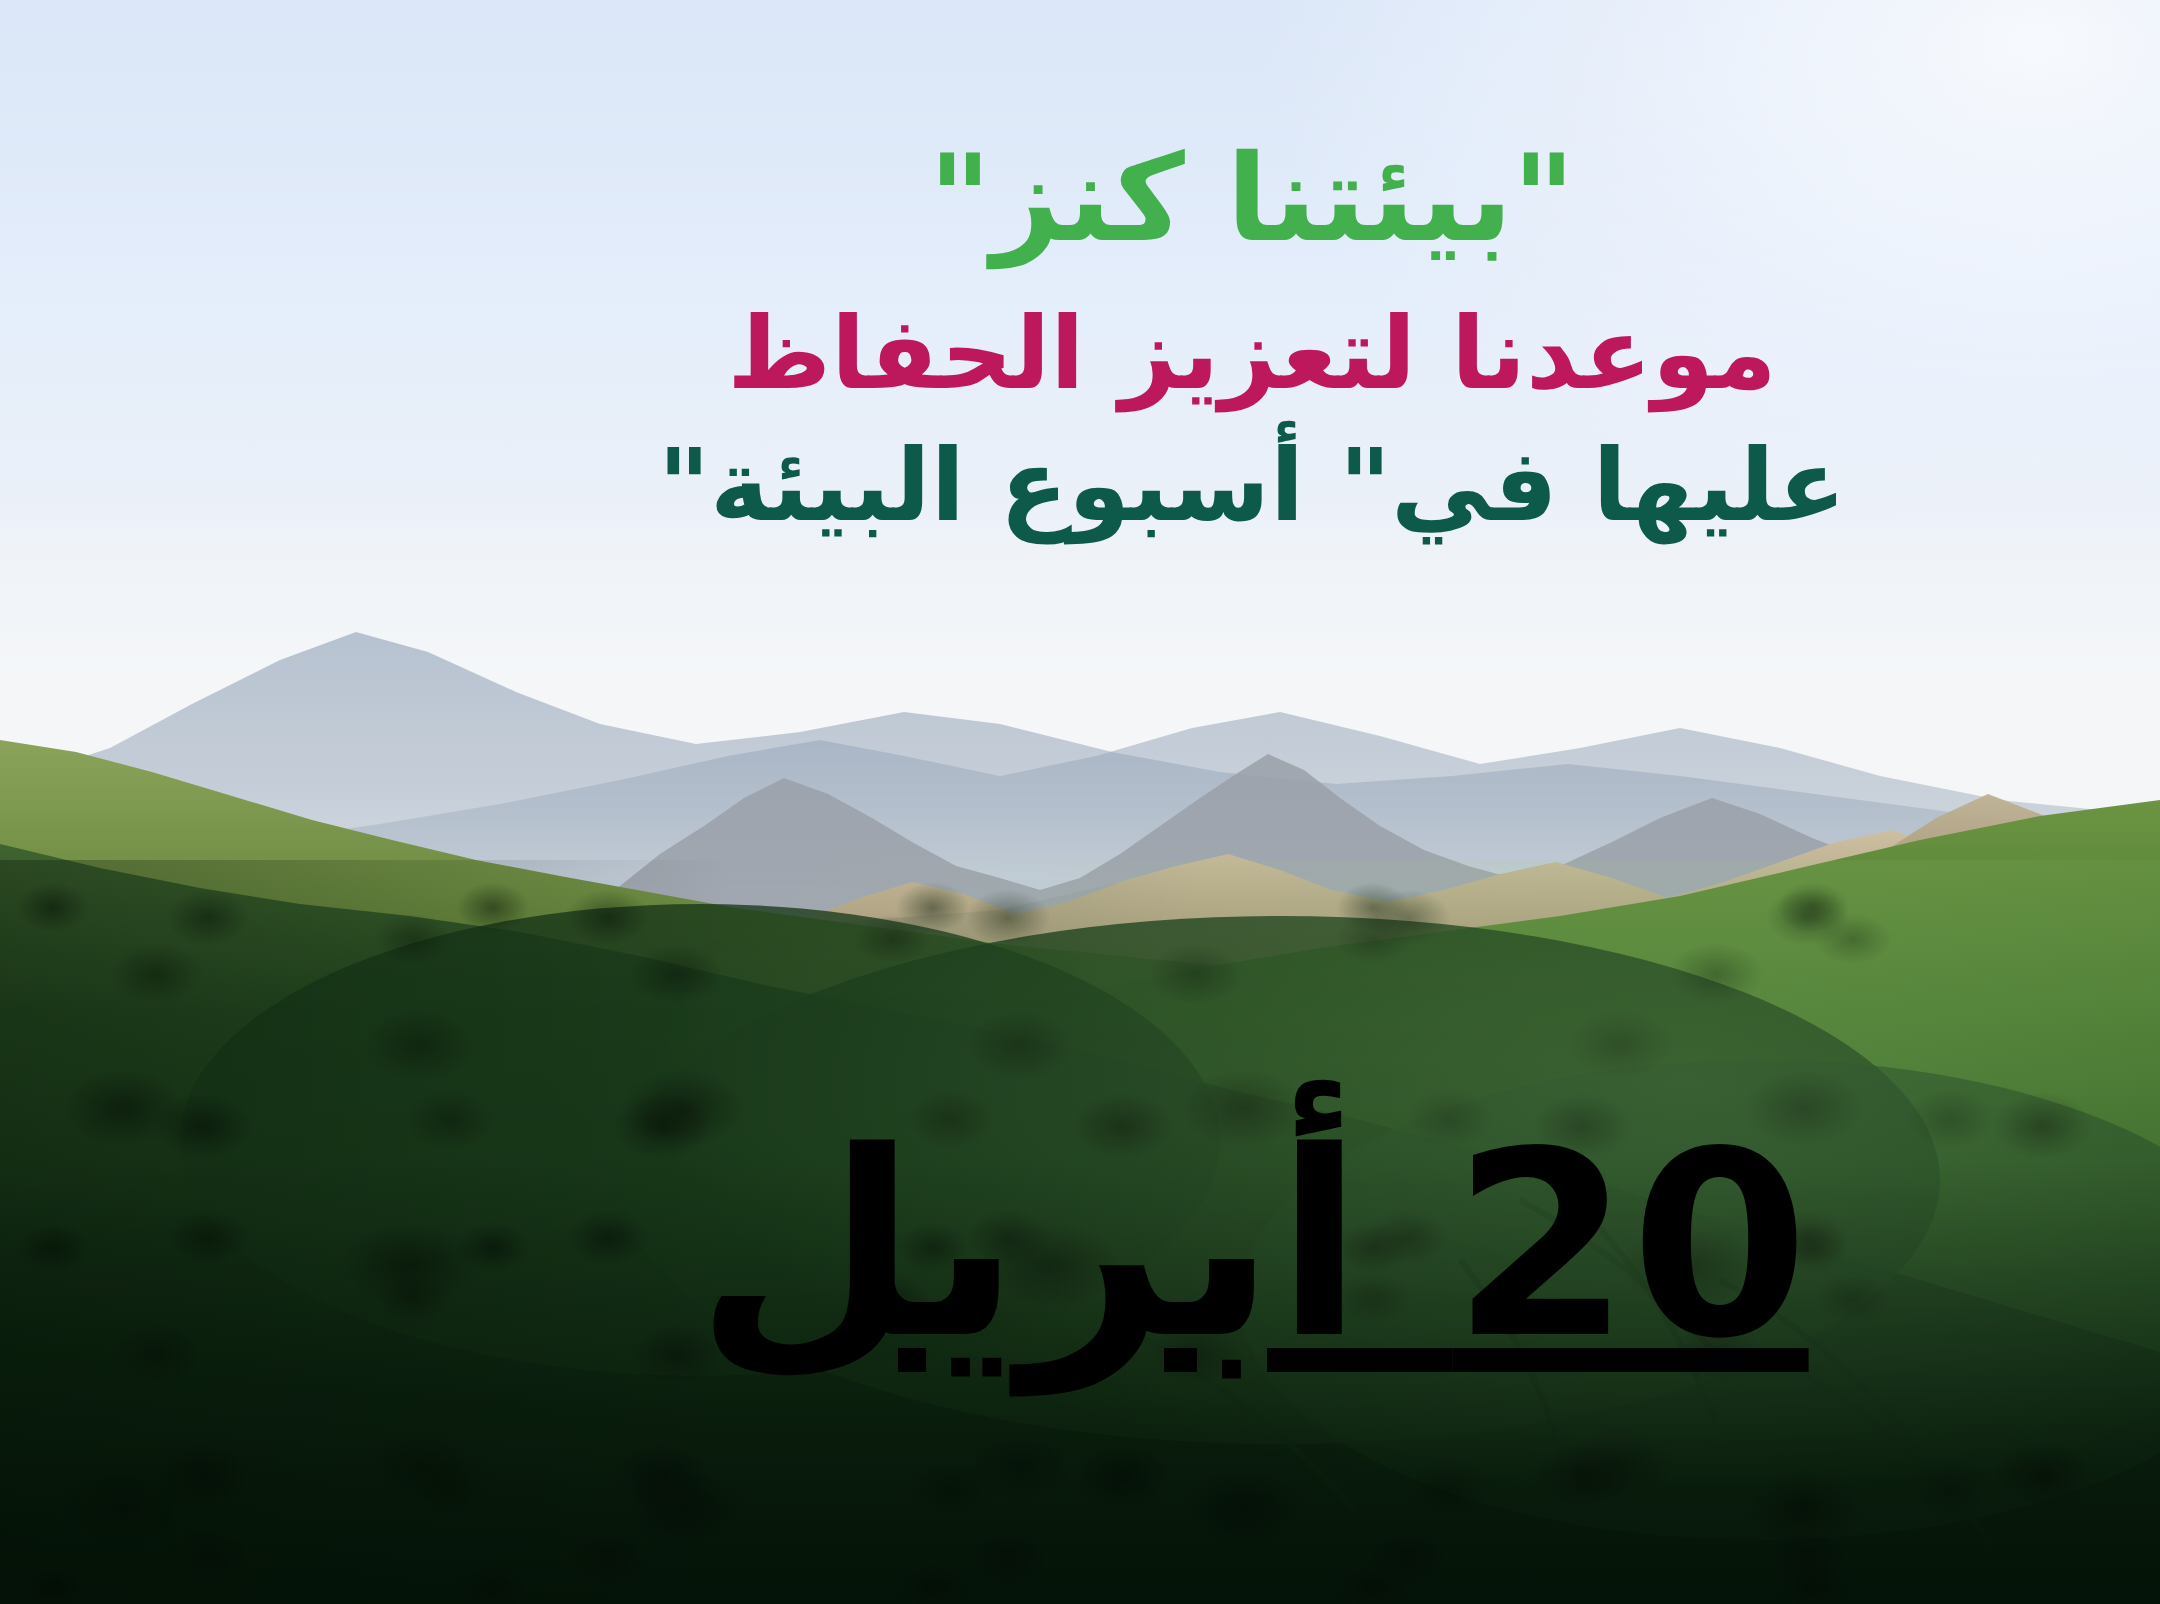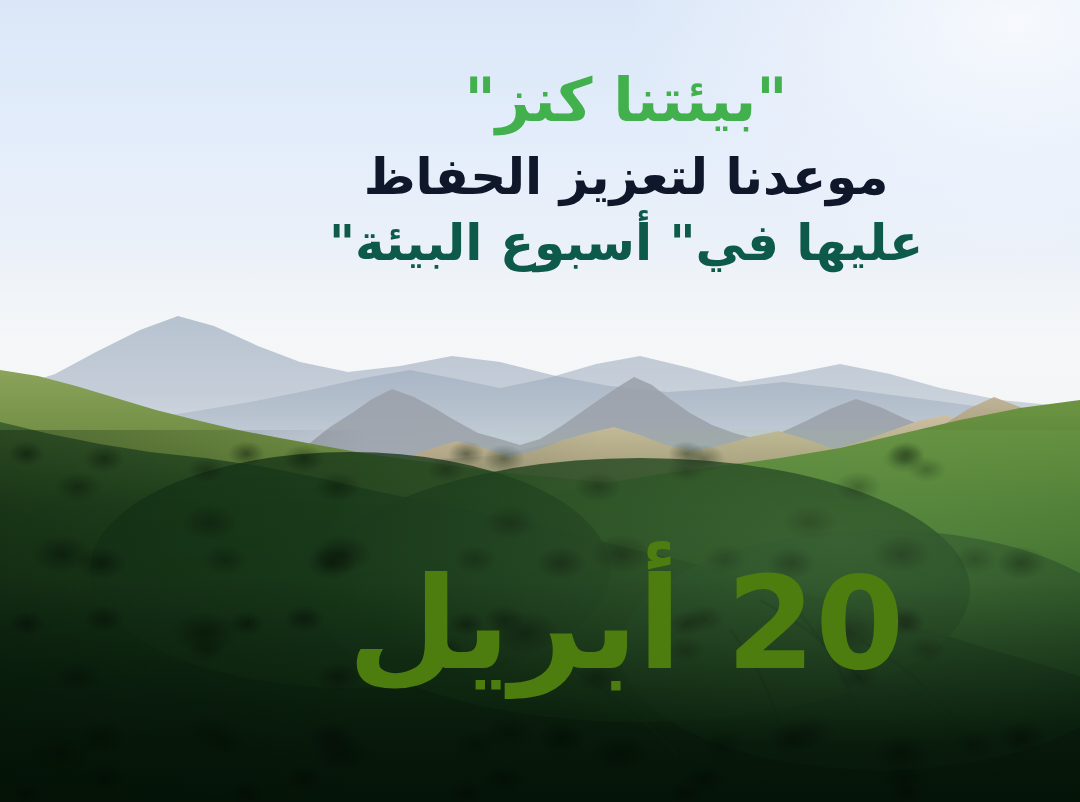--- a/index.html
+++ b/index.html
@@ -146,23 +146,24 @@
     top: 560px;
     width: 700px;
     text-align: center;
     direction: rtl;
   }
   .date-text {
     margin: 0;
     font-size: 128px;
     font-weight: 700;
     line-height: 1.0;
-    color: #4d7c0f;
+    color: #000000;
     white-space: nowrap;
     letter-spacing: -1px;
+    text-decoration: underline;
   }
 </style>
 </head>
 <body>
 
 <div id="poster">
 
   <div class="sky"></div>
   <div class="sky-warm"></div>
   <div class="sky-haze"></div>
@@ -300,21 +301,21 @@
     </g>
 
     <rect x="0" y="180" width="1080" height="222" fill="url(#fgBottom)"></rect>
   </svg>
 
   <div class="fg-texture"></div>
   <div class="fg-vignette"></div>
 
   <div class="headline-block">
     <p class="headline" style="color:#42b04d">"بيئتنا كنز"</p>
-    <p class="sub-line l1" style="color:#0f172a">موعدنا لتعزيز الحفاظ</p>
+    <p class="sub-line l1" style="color:#be185d">موعدنا لتعزيز الحفاظ</p>
     <p class="sub-line l2" style="color:#0e5a4a">عليها في" أسبوع البيئة"</p>
   </div>
 
   <div class="date-block">
     <p class="date-text">20 أبريل</p>
   </div>
 
 </div>
 
 </body></html>

